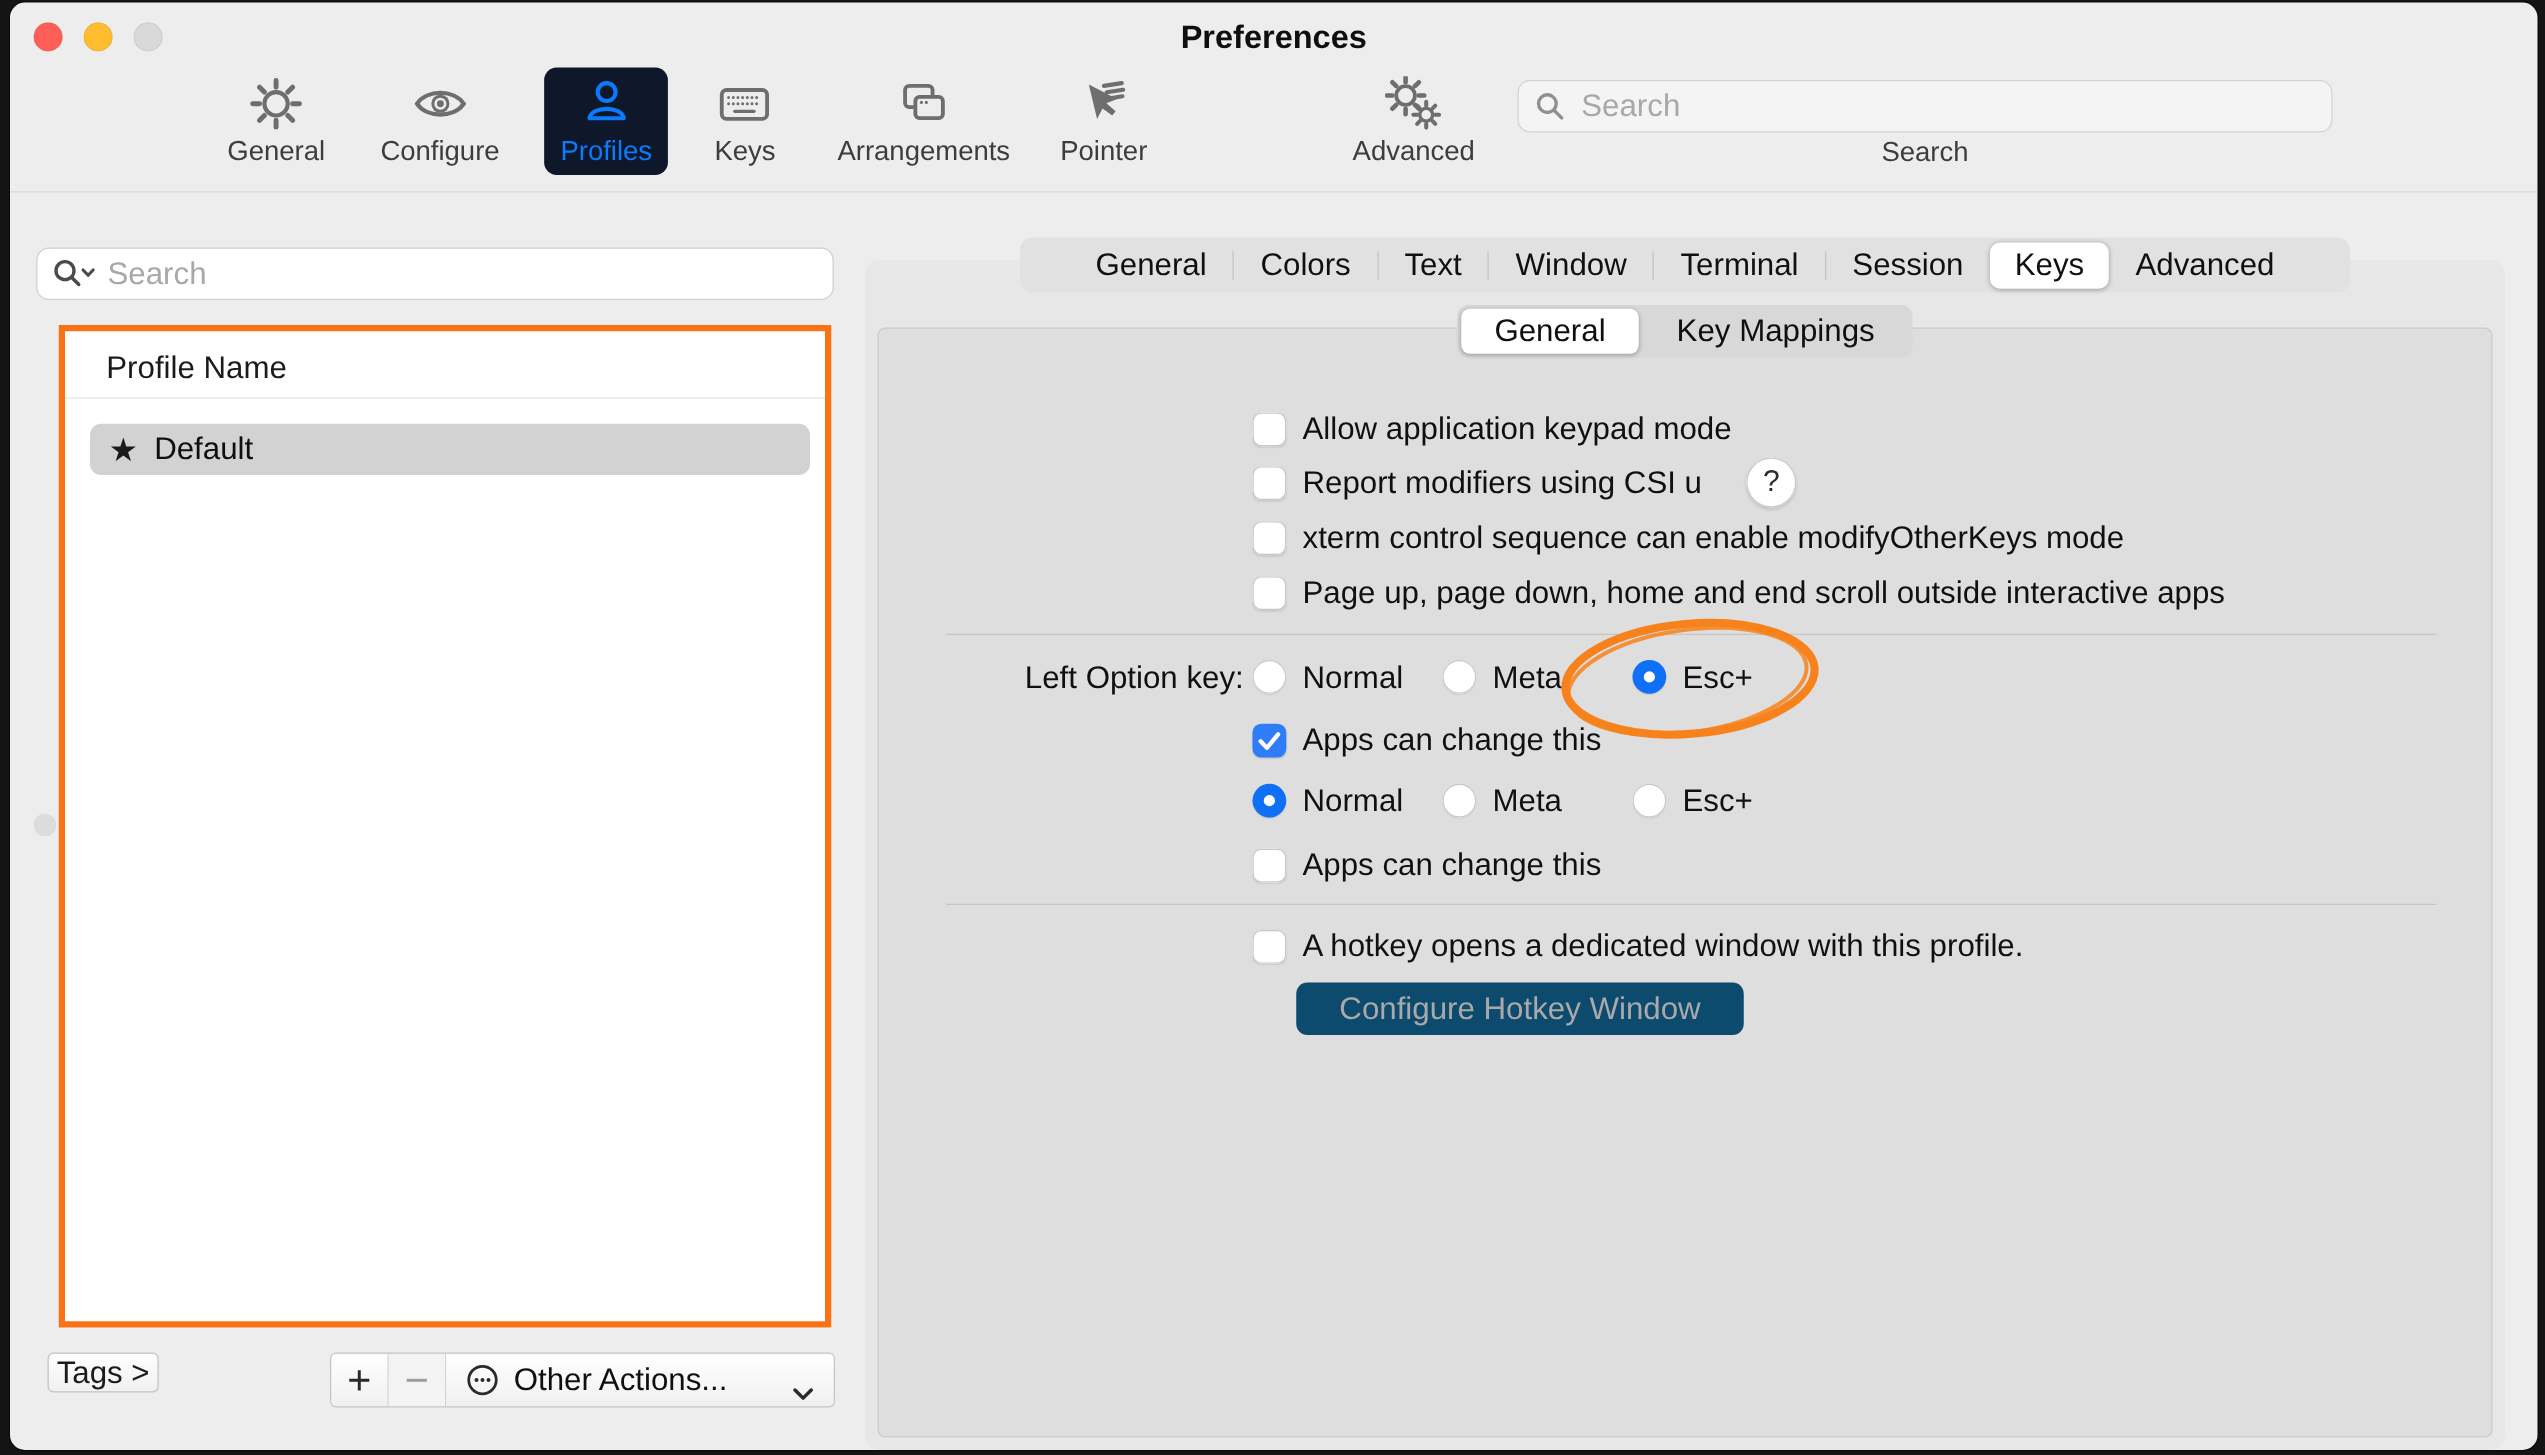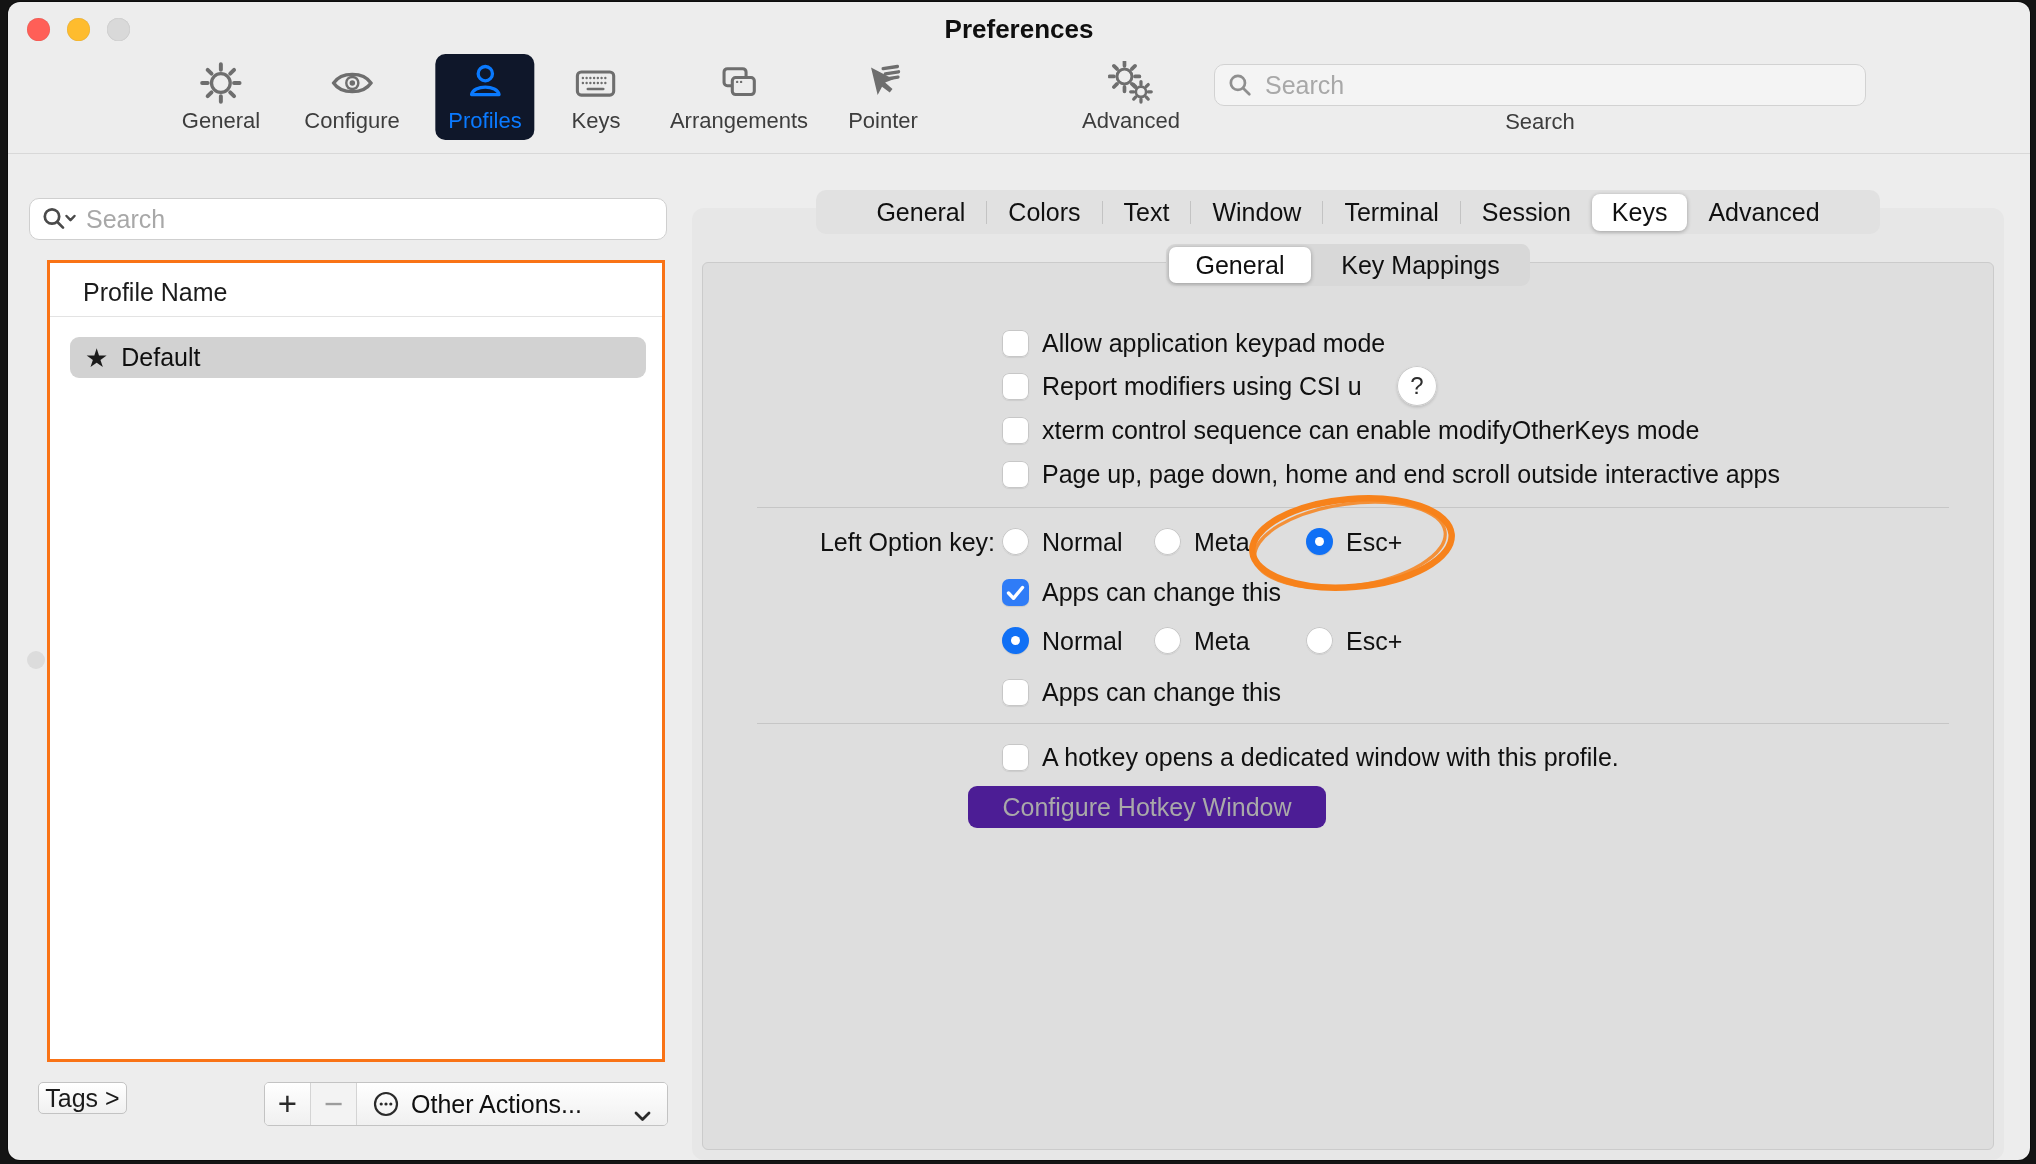--- a/index.html
+++ b/index.html
@@ -26,21 +26,21 @@
   .tsearch input{flex:1;border:none;outline:none;background:transparent;font-size:25px;color:#333;font-family:inherit;}
   input::placeholder{color:#A8A8A8;}
   .tsearch-caption{position:absolute;left:1206px;top:107px;width:652px;text-align:center;font-size:22px;color:#3D3D3D;}
   .tb-divider{position:absolute;left:0;top:151px;width:100%;height:1px;background:#D8D8D8;}
   
   .sb-search{position:absolute;left:21px;top:196px;width:638px;height:42px;background:#FFF;
              border:1.5px solid #CFCFCF;border-radius:10px;display:flex;align-items:center;
              padding:0 10px;box-sizing:border-box;gap:4px;}
   .sb-search input{flex:1;border:none;outline:none;background:transparent;font-size:25px;color:#333;font-family:inherit;}
   .listbox{position:absolute;left:39px;top:258px;width:618px;height:802px;background:#FFF;
-           border:3px solid #f97316;box-sizing:border-box;}
+           border:5px solid #f97316;box-sizing:border-box;}
   .list-header{position:absolute;left:33px;top:15px;font-size:25px;color:#1b1b1b;}
   .list-hr{position:absolute;left:0;top:53px;width:100%;height:1px;background:#E3E3E3;}
   .prow{position:absolute;left:20px;top:74px;width:576px;height:41px;background:#D2D2D2;border-radius:9px;
         display:flex;align-items:center;padding:0 15px;gap:13px;box-sizing:border-box;}
   .star{font-size:26px;color:#1b1b1b;line-height:1;}
   .pname{font-size:25px;color:#0f0f0f;}
   .edge-dot{position:absolute;left:19px;top:649px;width:18px;height:18px;border-radius:50%;background:#DCDCDC;}
   
   .pushbtn{background:linear-gradient(#FFFFFF,#F0F0F0);border:1.2px solid #C3C3C3;box-sizing:border-box;}
   .tags{position:absolute;left:30px;top:1080px;width:89px;height:32px;border-radius:5px;font-size:25px;
@@ -76,21 +76,21 @@
   .radio{position:absolute;width:27px;height:27px;border-radius:50%;background:#FFF;
          box-shadow:inset 0 0 0 1px #C7C7C7,0 1px 1px rgba(0,0,0,.08);}
   .radio.on{background:#1070F5;box-shadow:0 1px 1px rgba(0,0,0,.1);}
   .radio.on::after{content:"";position:absolute;left:9px;top:9px;width:9px;height:9px;border-radius:50%;background:#FFF;}
   .flabel{position:absolute;font-size:25px;color:#101010;line-height:32px;white-space:nowrap;}
   .rightlab{text-align:right;}
   .hr{position:absolute;left:749px;width:1192px;height:1px;background:#C6C6C6;}
   .help{position:absolute;left:1389px;top:364px;width:40px;height:40px;border-radius:50%;background:#FFF;
         box-shadow:inset 0 0 0 1px #C9C9C9,0 1.5px 3px rgba(0,0,0,.15);display:flex;align-items:center;
         justify-content:center;font-size:24px;color:#2d2d2d;}
-  .cfg{position:absolute;left:960px;top:784px;width:358px;height:42px;background:#4c1d95;border-radius:9px;
+  .cfg{position:absolute;left:1029px;top:784px;width:358px;height:42px;background:#0c4a6e;border-radius:9px;
        display:flex;align-items:center;justify-content:center;font-size:25px;color:#A9A9A9;}
   .annot{position:absolute;left:1232px;top:474px;width:240px;height:136px;pointer-events:none;z-index:6;}
 </style>
 </head>
 <body>
 
 <div class="win">
 
   <div class="tl red"></div>
   <div class="tl yellow"></div>

